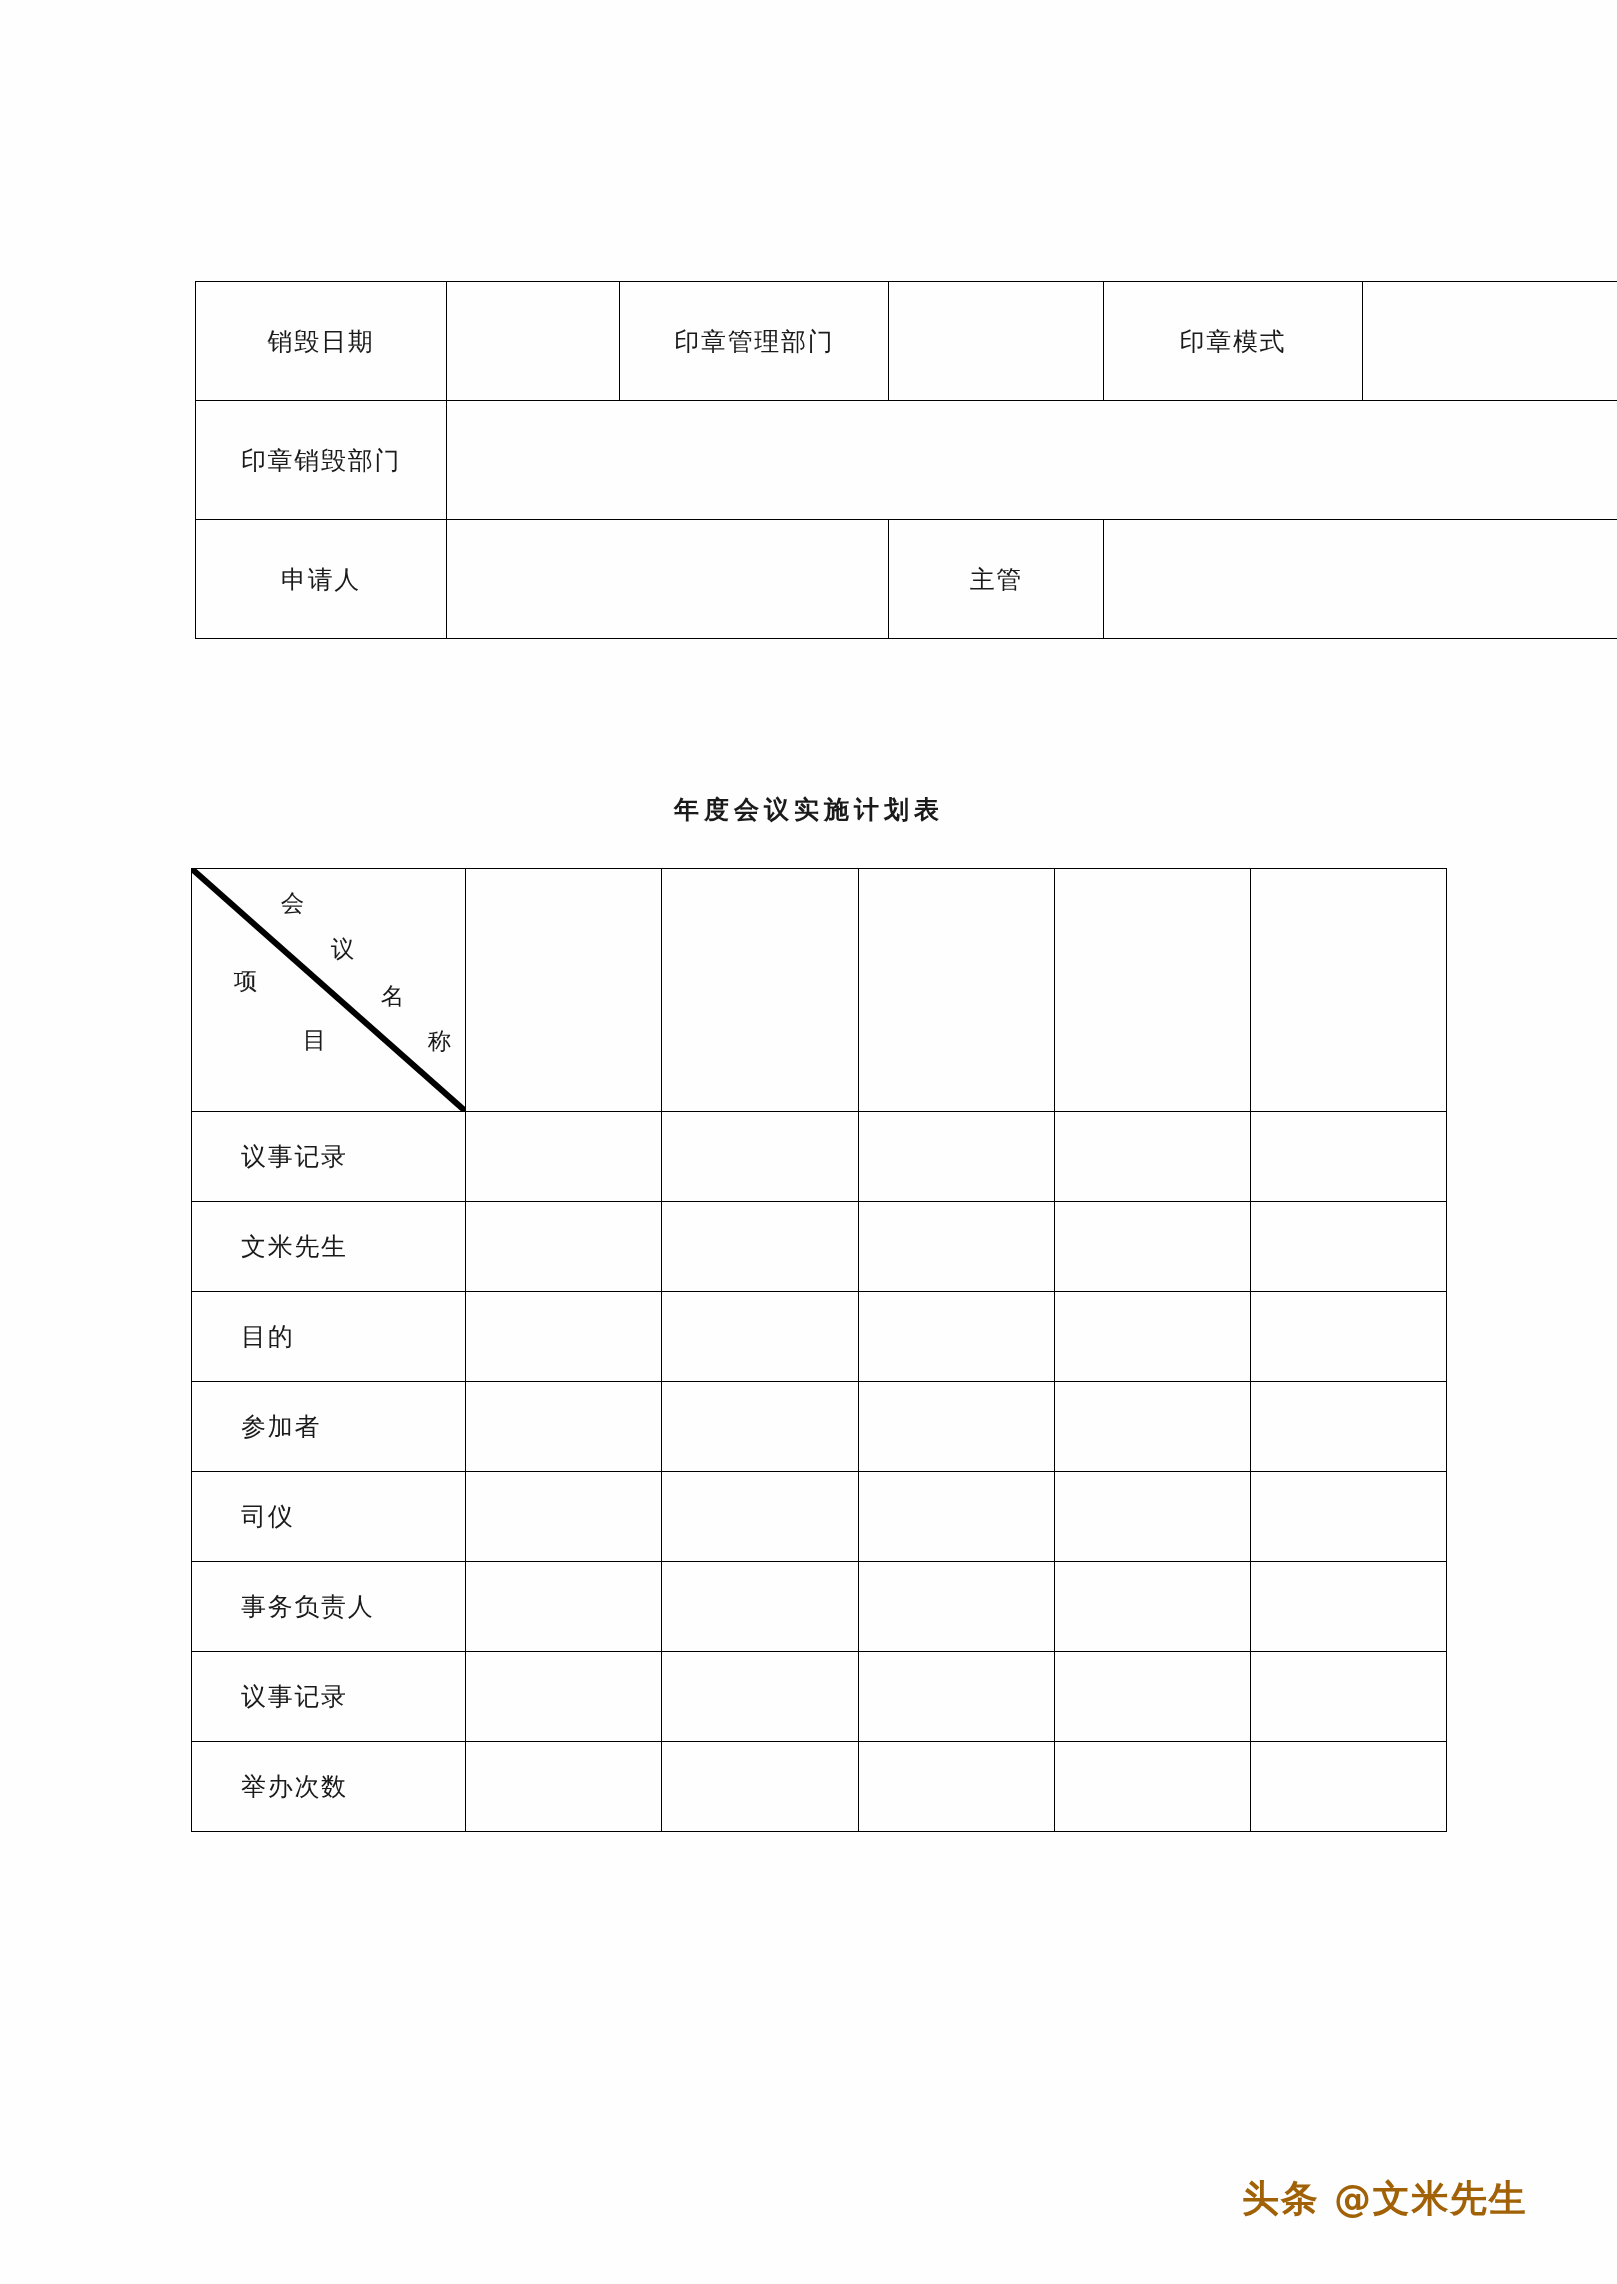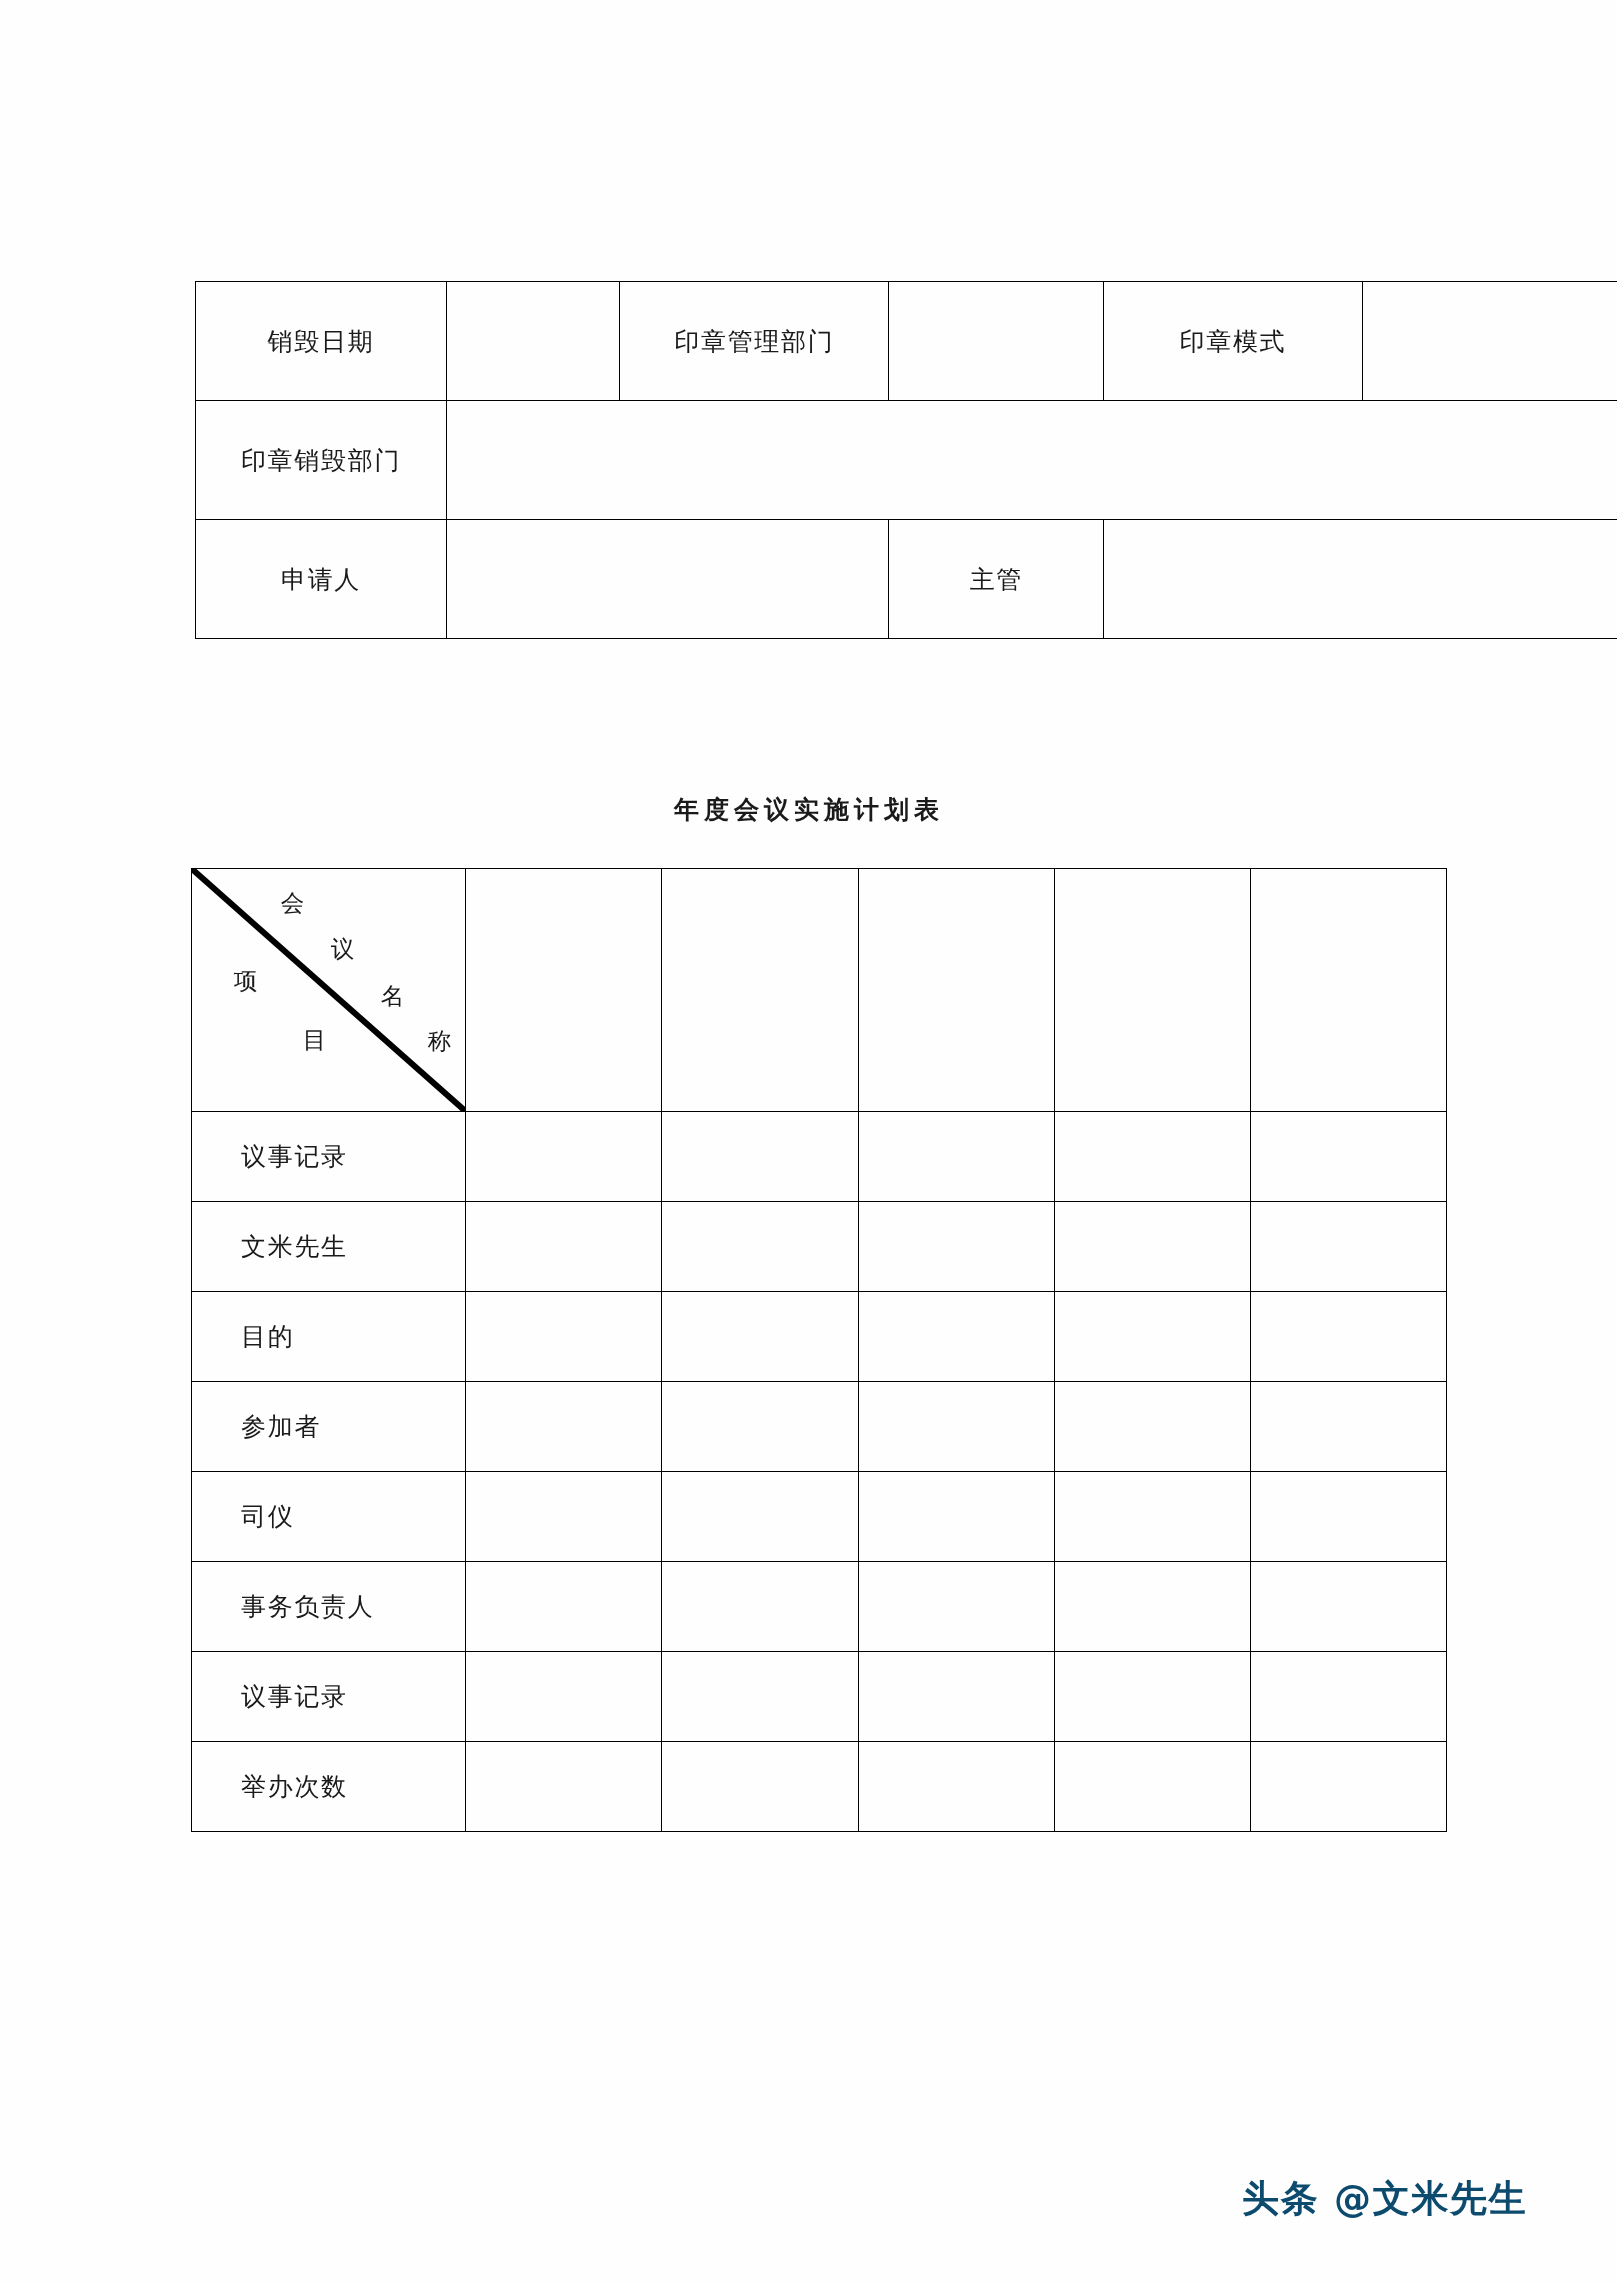--- a/index.html
+++ b/index.html
@@ -127,21 +127,21 @@
   .diag-lower .r1 { left: 99px; top: 71px; }
 
   
   .watermark {
     position: absolute;
     left: 1242px;
     top: 2174px;
     font-size: 37px;
     font-weight: 700;
     letter-spacing: 1.7px;
-    color: #0c4a6e;
+    color: #a16207;
     white-space: nowrap;
     font-family: "DejaVu Sans", "Liberation Sans", sans-serif;
   }
 </style>
 </head>
 <body>
 
 <div class="page">
 
   <table class="seal-table">

